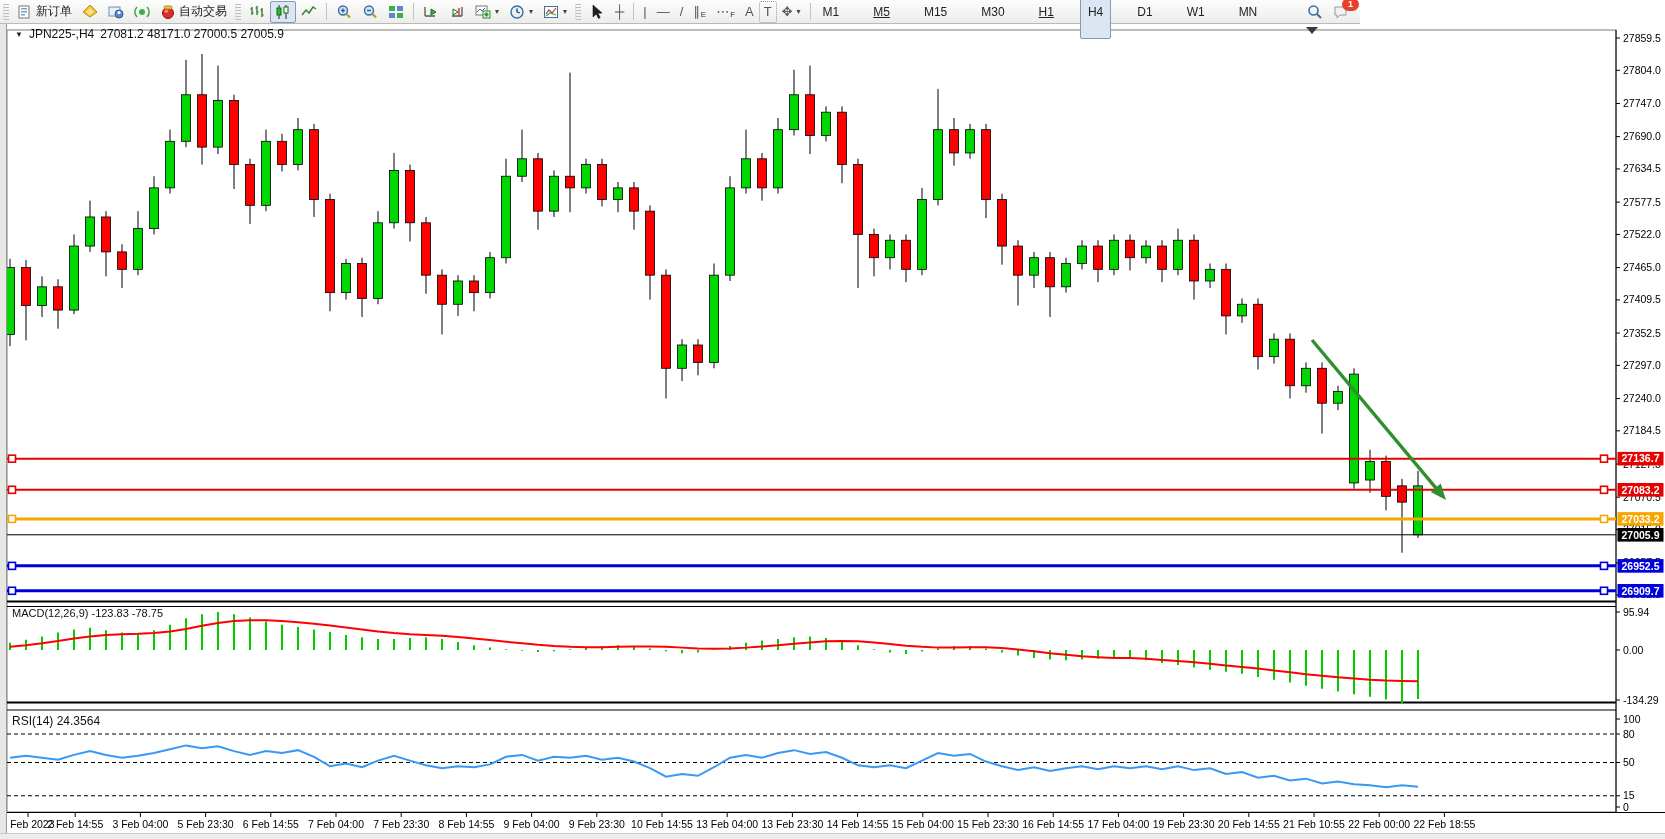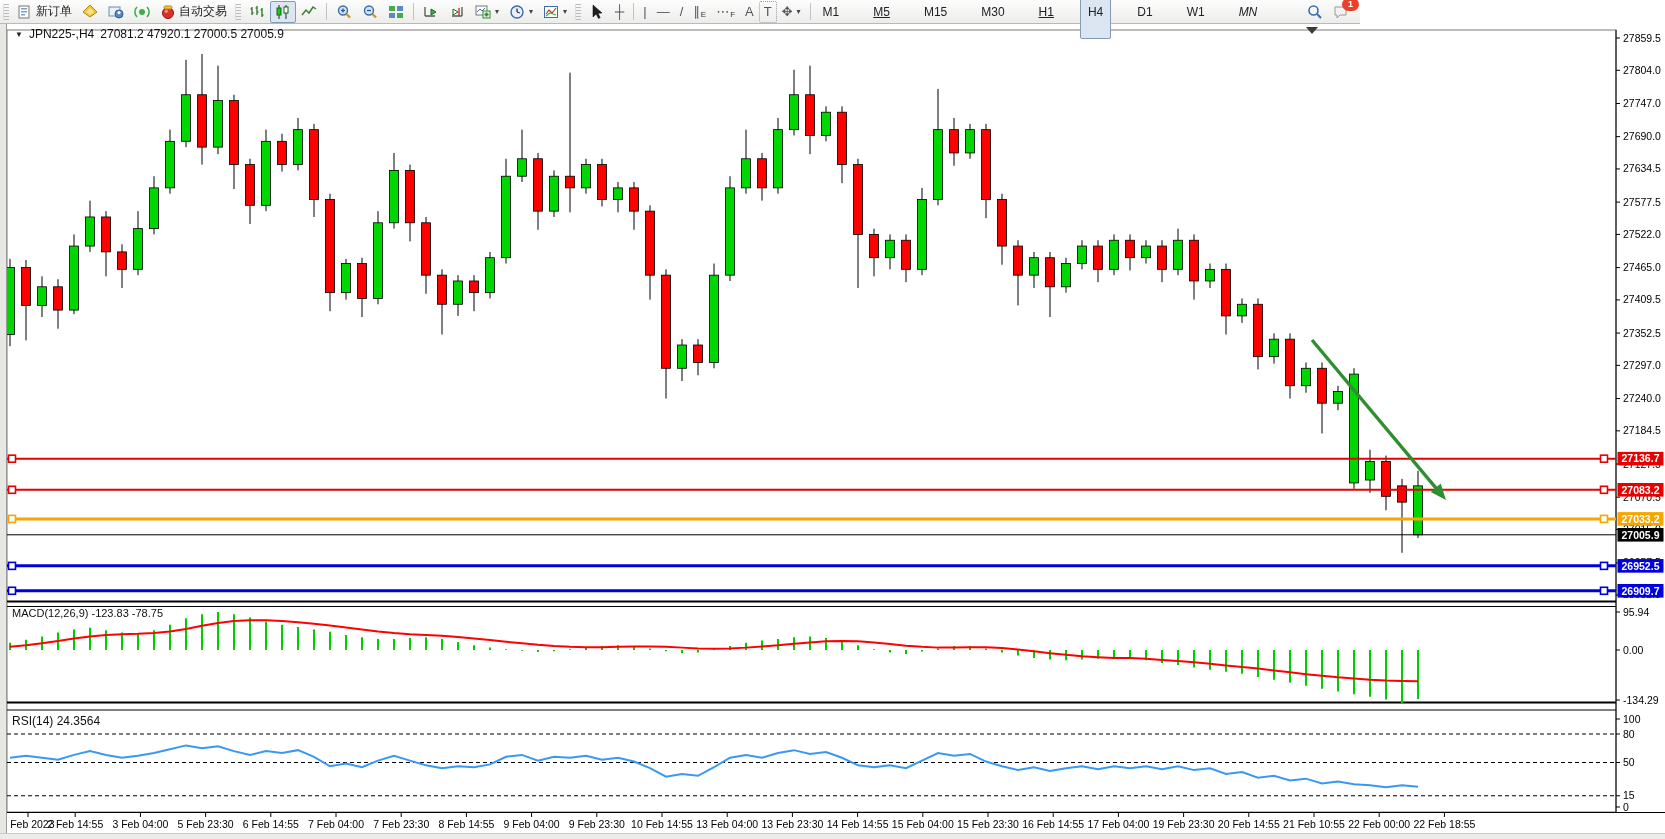--- a/index.html
+++ b/index.html
@@ -251,21 +251,21 @@
     <div class="sep"></div>
     <div id="tf-group" style="display:flex;align-items:center;gap:18px;">
         <div class="tbtn" style="padding: 0px 7px;">M1</div>
         <div class="tbtn" style="padding: 0px 7px; text-decoration: underline;">M5</div>
         <div class="tbtn" style="padding: 0px 7px;">M15</div>
         <div class="tbtn" style="padding: 0px 7px;">M30</div>
         <div class="tbtn" style="padding: 0px 7px; text-decoration: underline;">H1</div>
         <div class="tbtn active" style="padding: 16px 7px;">H4</div>
         <div class="tbtn" style="padding: 10px 7px;">D1</div>
         <div class="tbtn" style="padding: 0px 7px;">W1</div>
-        <div class="tbtn" style="padding: 0px 7px; font-style: italic;">MN</div>
+        <div class="tbtn" style="padding: 0px 7px;">MN</div>
       </div>
 
     <div class="tb-right">
       <div class="tbtn">
         <span class="icon16">
           <svg width="16" height="16">
               <circle cx="6.5" cy="6.5" r="4.5" fill="none" stroke="#3a6ea5" stroke-width="1.6"></circle>
               <line x1="10" y1="10" x2="14" y2="14" stroke="#3a6ea5" stroke-width="2"></line>
             </svg>
         </span>
@@ -280,21 +280,21 @@
       </div>
     </div>
   </div>
 
   <div id="left-strip"></div>
   <div id="status-strip"></div>
 
   <div class="overlay" id="chart-title">
     <span class="tri">▼</span>
     <span>JPN225-,H4</span>
-    <span>27081.2 47920.1 27000.5 27005.9</span>
+    <span>27081.2 48171.0 27000.5 27005.9</span>
   </div>
   <div class="overlay" id="macd-label">MACD(12,26,9) -123.83 -78.75</div>
   <div class="overlay" id="rsi-label">RSI(14) 24.3564</div>
 
   <div>
     <svg id="chart-svg" width="1665" height="839" viewBox="0 0 1665 839">
         <rect x="0" y="24" width="1665" height="815" fill="#ffffff"></rect>
         <rect x="7" y="30" width="1609" height="782" fill="none" stroke="#7a7a7a" stroke-width="1"></rect>
         <line x1="1616" y1="30" x2="1616" y2="812" stroke="#000" stroke-width="1"></line>
         <g>

